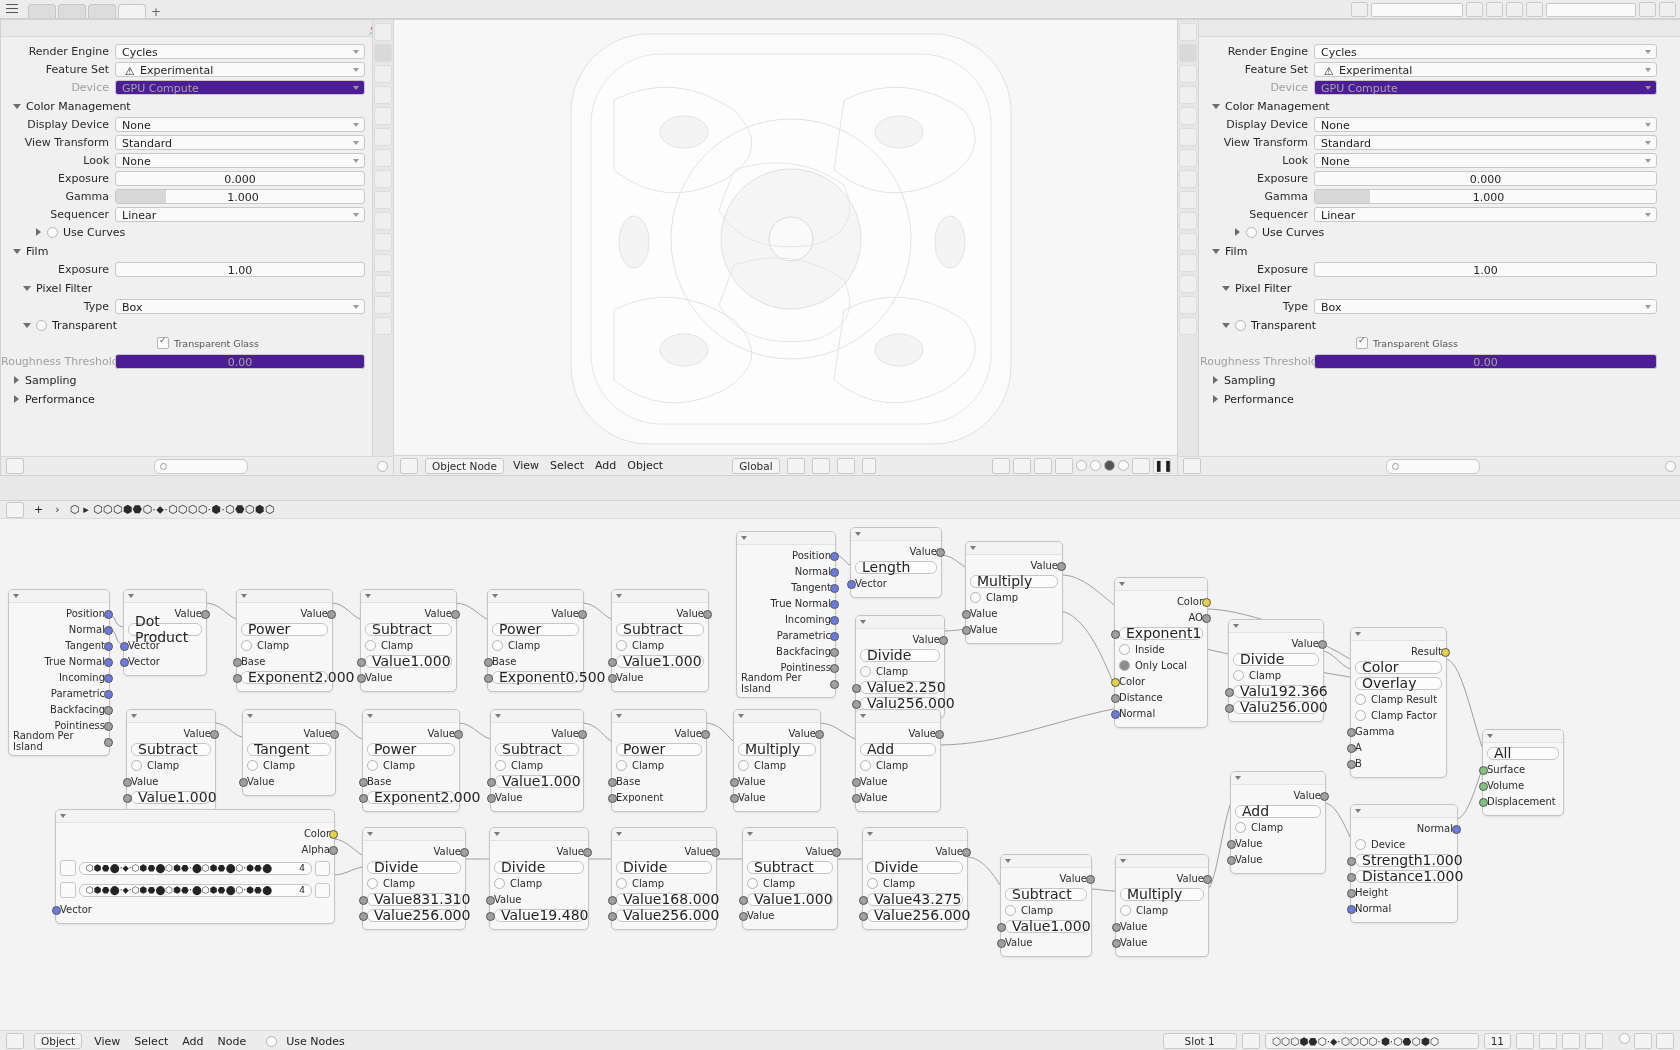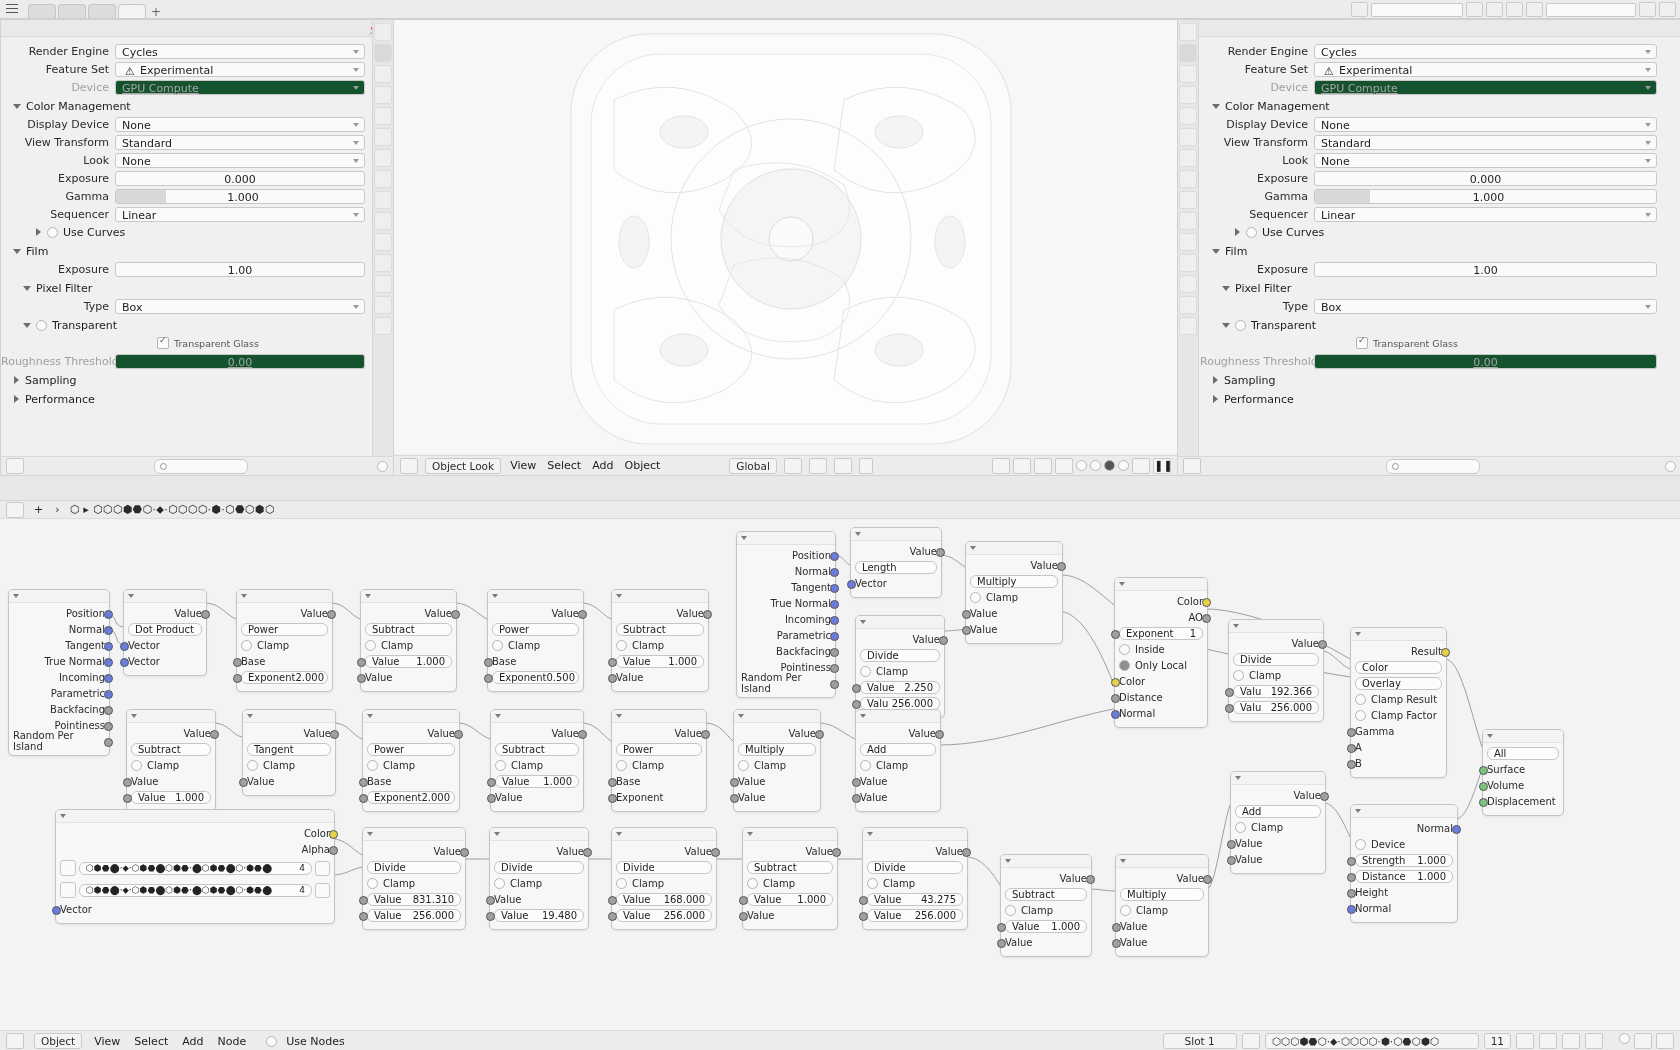--- a/index.html
+++ b/index.html
@@ -19,21 +19,21 @@
   .tbtn{width:15px;height:13px;border:1px solid #cacaca;background:#efefef;border-radius:2px;}
 
   
   .panel{position:absolute;background:#f0f0f0;border:1px solid #d2d2d2;overflow:hidden;}
   .prop-head{height:16px;background:#e9e9e9;border-bottom:1px solid #d8d8d8;position:relative;}
   .prop-head .pin{position:absolute;right:16px;top:3px;width:9px;height:9px;}
   .row{display:flex;align-items:center;height:16px;margin-bottom:2px;}
   .lbl{width:108px;text-align:right;padding-right:6px;color:#2b2b2b;font-size:11px;white-space:nowrap;}
   .lbl.dim{color:#a0a0a0;}
   .ctl{flex:1;height:15px;border:1px solid #c8c8c8;background:#fafafa;border-radius:3px;position:relative;font-size:11px;line-height:15px;padding-left:6px;box-sizing:border-box;color:#232323;}
-  .ctl.dim{color:#a5a5a5;background:#14532d;text-decoration:underline;}
+  .ctl.dim{color:#a5a5a5;background:#4c1d95;}
   .ctl.drop:after{content:"";position:absolute;right:5px;top:5px;border-left:3px solid transparent;border-right:3px solid transparent;border-top:4px solid #9a9a9a;}
   .ctl.num{text-align:center;padding-left:0;}
   .ctl.slider{overflow:hidden;}
   .ctl.slider .fill{position:absolute;left:0;top:0;bottom:0;background:#d8d8d8;}
   .ctl.slider span{position:relative;display:block;text-align:center;}
   .warnicon{display:inline-block;width:11px;height:10px;margin:0 4px 0 3px;vertical-align:-1px;}
   .sect{display:flex;align-items:center;height:16px;font-size:11px;color:#1d1d1d;margin:3px 0 2px 0;}
   .tri{width:0;height:0;border-left:4px solid transparent;border-right:4px solid transparent;border-top:5px solid #6d6d6d;margin:0 5px 0 12px;}
   .tri.right{border:none;border-top:4px solid transparent;border-bottom:4px solid transparent;border-left:5px solid #6d6d6d;margin:0 6px 0 13px;}
   .sub{margin-left:10px;}
@@ -66,21 +66,21 @@
   .ne-canvas{position:absolute;left:0;top:18px;right:0;bottom:21px;background:#f3f3f3;}
   .ne-foot{position:absolute;left:0;right:0;bottom:0;height:21px;background:#ececec;border-top:1px solid #dcdcdc;display:flex;align-items:center;gap:10px;padding:0 6px;box-sizing:border-box;font-size:11px;}
 
   
   .node{position:absolute;background:#f7f7f7;border:1px solid #c4c4c4;border-radius:5px;box-shadow:0 1px 2px rgba(0,0,0,.08);font-size:10.5px;}
   .node .nhead{height:12px;border-bottom:1px solid #e2e2e2;border-radius:4px 4px 0 0;background:#f3f3f3;position:relative;}
   .node .nhead:before{content:"";position:absolute;left:4px;top:4px;border-left:3.5px solid transparent;border-right:3.5px solid transparent;border-top:4px solid #7a7a7a;}
   .node .body{padding:3px 4px 5px 4px;}
   .nrow{height:14px;display:flex;align-items:center;position:relative;margin-bottom:2px;}
   .nrow.right{justify-content:flex-end;}
-  .nfield{height:13px;border:1px solid #c6c6c6;background:#fcfcfc;border-radius:6px;width:100%;box-sizing:border-box;display:flex;align-items:center;justify-content:space-between;padding:0 6px;font-size:10px;color:#232323;}
+  .nfield{height:13px;border:1px solid #c6c6c6;background:#fcfcfc;border-radius:6px;width:100%;box-sizing:border-box;display:flex;align-items:center;justify-content:space-between;padding:0 6px;font-size:14px;color:#232323;}
   .nlabel{font-size:10px;color:#2c2c2c;}
   .sock{position:absolute;width:7px;height:7px;border-radius:50%;border:1px solid #555;}
   .sock.in{left:-8px;}
   .sock.out{right:-8px;}
   .s-gray{background:#a0a0a0;}
   .s-yellow{background:#e4d24a;}
   .s-blue{background:#6a7ce0;}
   .s-green{background:#7ec47e;}
   .ntog{width:9px;height:9px;border:1px solid #b4b4b4;border-radius:50%;background:#fbfbfb;margin-right:5px;display:inline-block;}
   .nlinksvg{position:absolute;left:0;top:0;width:1680px;height:511px;pointer-events:none;}
@@ -259,21 +259,21 @@
         <path d="M450 80 q60 -30 120 10 q30 40 -20 70 q-60 30 -110 -10 z" fill="none" stroke="#e4e4e4"></path>
         <path d="M220 290 q60 -30 120 10 q40 40 -10 70 q-60 30 -110 -10 z" fill="none" stroke="#e4e4e4"></path>
         <path d="M450 290 q60 -30 120 10 q30 40 -20 70 q-60 30 -110 -10 z" fill="none" stroke="#e4e4e4"></path>
         <path d="M340 150 q60 -20 110 15 q20 45 -30 60 q-70 10 -95 -35 z" fill="none" stroke="#e6e6e6"></path>
         <path d="M340 245 q60 -20 110 15 q20 45 -30 60 q-70 10 -95 -35 z" fill="none" stroke="#e6e6e6"></path>
       </svg>
     </div>
     <div class="vp-foot">
       <div class="toggle"></div>
       <div class="vbtn">
-          <span>Object Look</span>
+          <span>Object Node</span>
         </div>
       <div class="vmenu">View</div>
       <div class="vmenu">Select</div>
       <div class="vmenu">Add</div>
       <div class="vmenu">Object</div>
       <div class="vbtn" style="margin-left:60px">
           <span>Global</span>
         </div>
       <div class="toggle"></div>
       <div class="toggle"></div>

